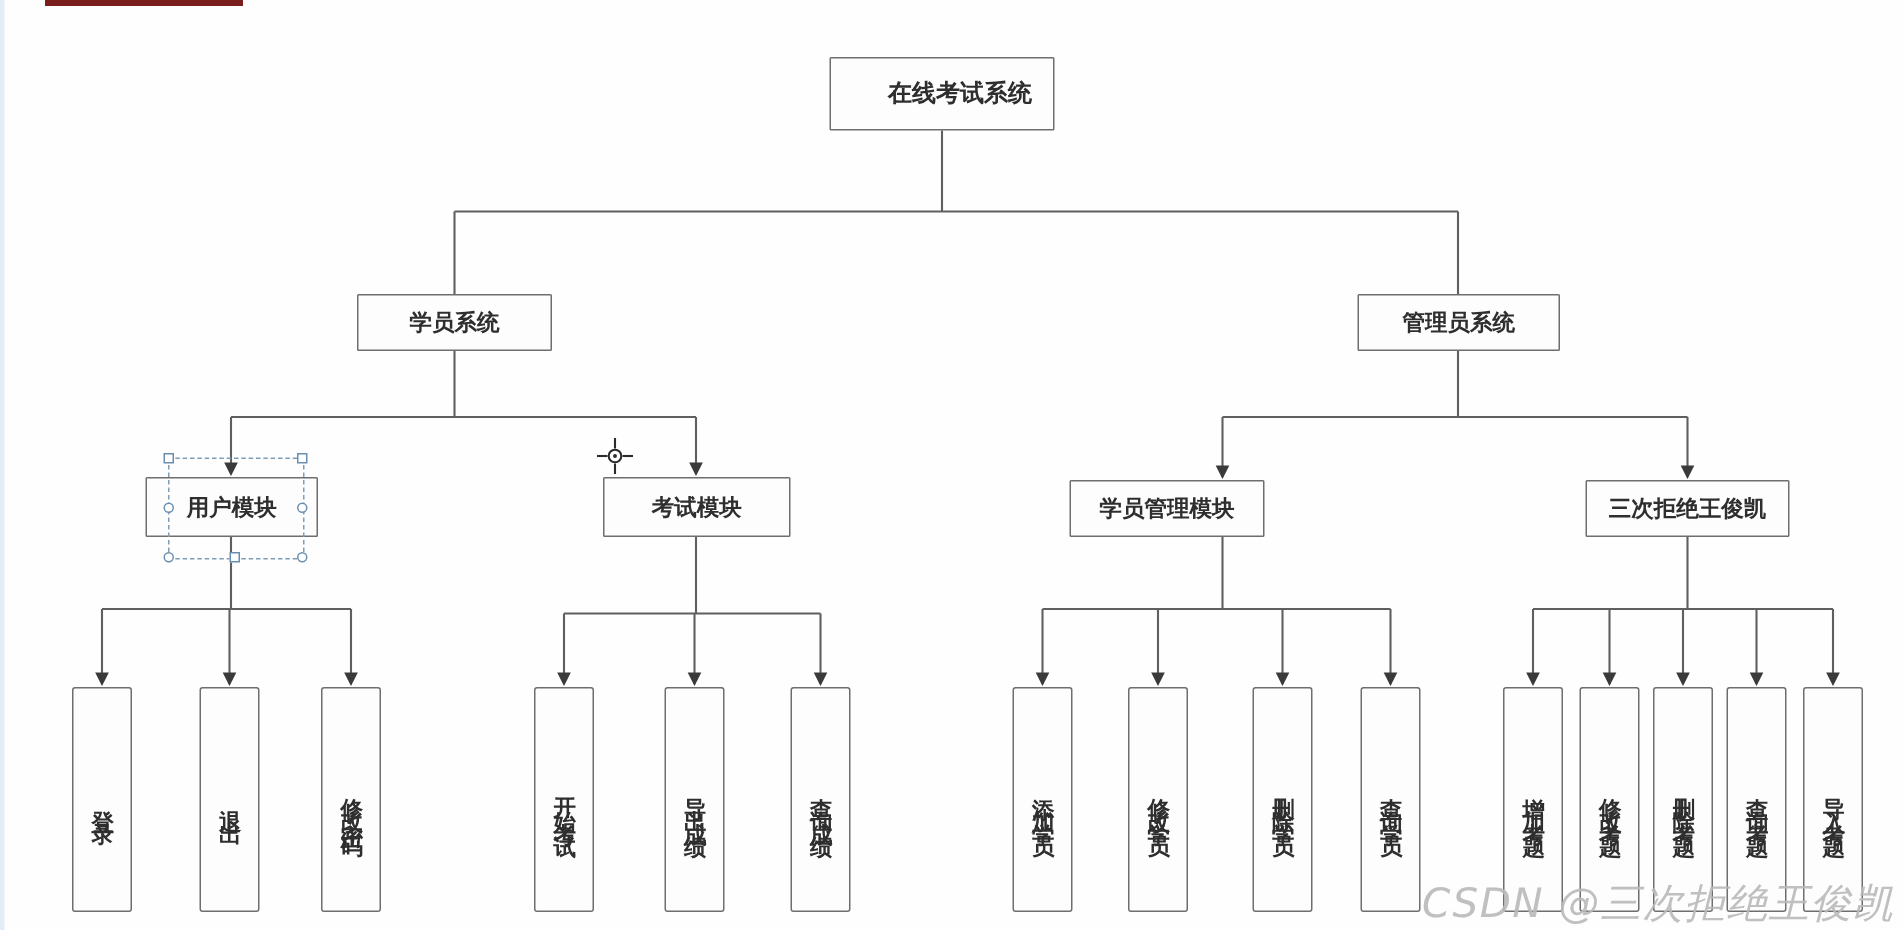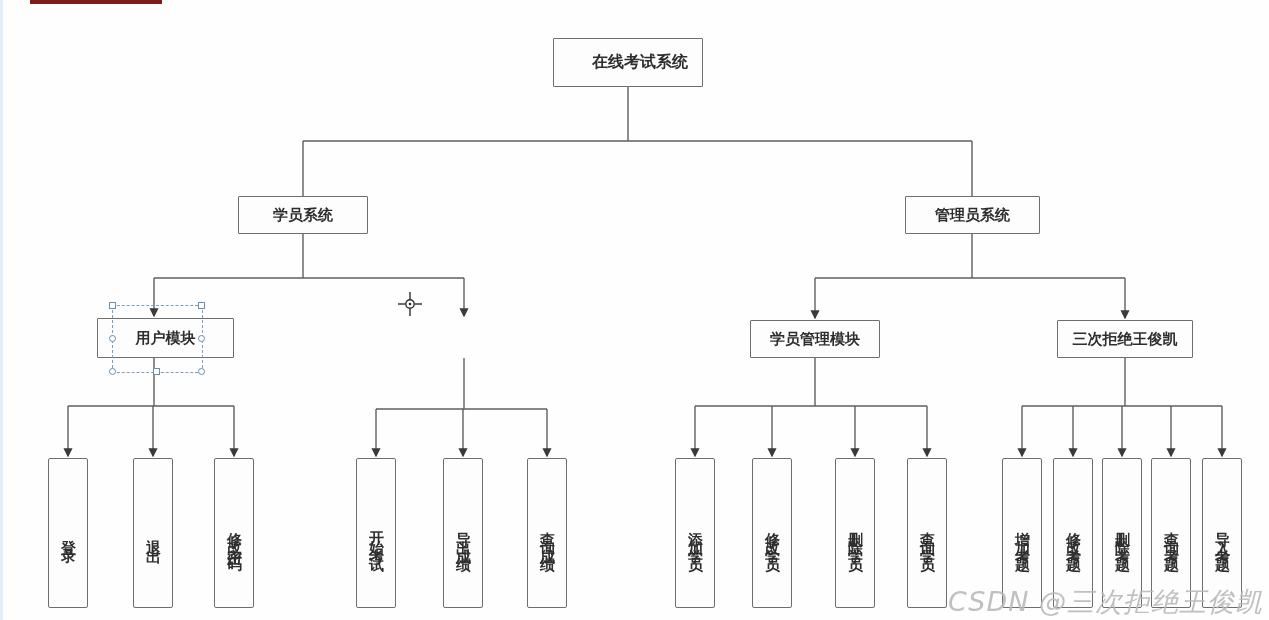--- a/index.html
+++ b/index.html
@@ -95,22 +95,23 @@
       <line x1="1171" y1="406" x2="1171" y2="456" marker-end="url(#arrow)"></line>
       <line x1="1222" y1="406" x2="1222" y2="456" marker-end="url(#arrow)"></line>
     </g>
   </svg>
 
   <div class="node root" style="left:553px; top:38px; width:150px; height:49px;padding-left:24px;">在线考试系统</div>
 
   <div class="node" style="left:238px; top:196px; width:130px; height:38px;">学员系统</div>
   <div class="node" style="left:905px; top:196px; width:135px; height:38px;">管理员系统</div>
 
-  <div class="node" style="left:97px; top:318px; width:137px; height:40px;font-family:Liberation Serif, serif;">用户模块</div>
-  <div class="node" style="left:750px; top:320px; width:130px; height:38px;">学员管理模块</div>
+  <div class="node" style="left:97px; top:318px; width:115px; height:40px;font-family:Liberation Serif, serif;">用户模块</div>
+  <div class="node" style="left:402px; top:318px; width:125px; height:40px;">考试模块</div>
+  <div class="node" style="left:713px; top:320px; width:130px; height:38px;">学员管理模块</div>
   <div class="node" style="left:1057px; top:320px; width:136px; height:38px;">三次拒绝王俊凯</div>
 
   <div class="selection" style="left:112px; top:305px; width:89px; height:66px;"></div>
   <div class="handle" style="left:109px; top:302px;"></div>
   <div class="handle" style="left:198px; top:302px;"></div>
   <div class="handle round" style="left:109px; top:335px;"></div>
   <div class="handle round" style="left:198px; top:335px;"></div>
   <div class="handle round" style="left:109px; top:368px;"></div>
   <div class="handle" style="left:153px; top:368px;"></div>
   <div class="handle round" style="left:198px; top:368px;"></div>

